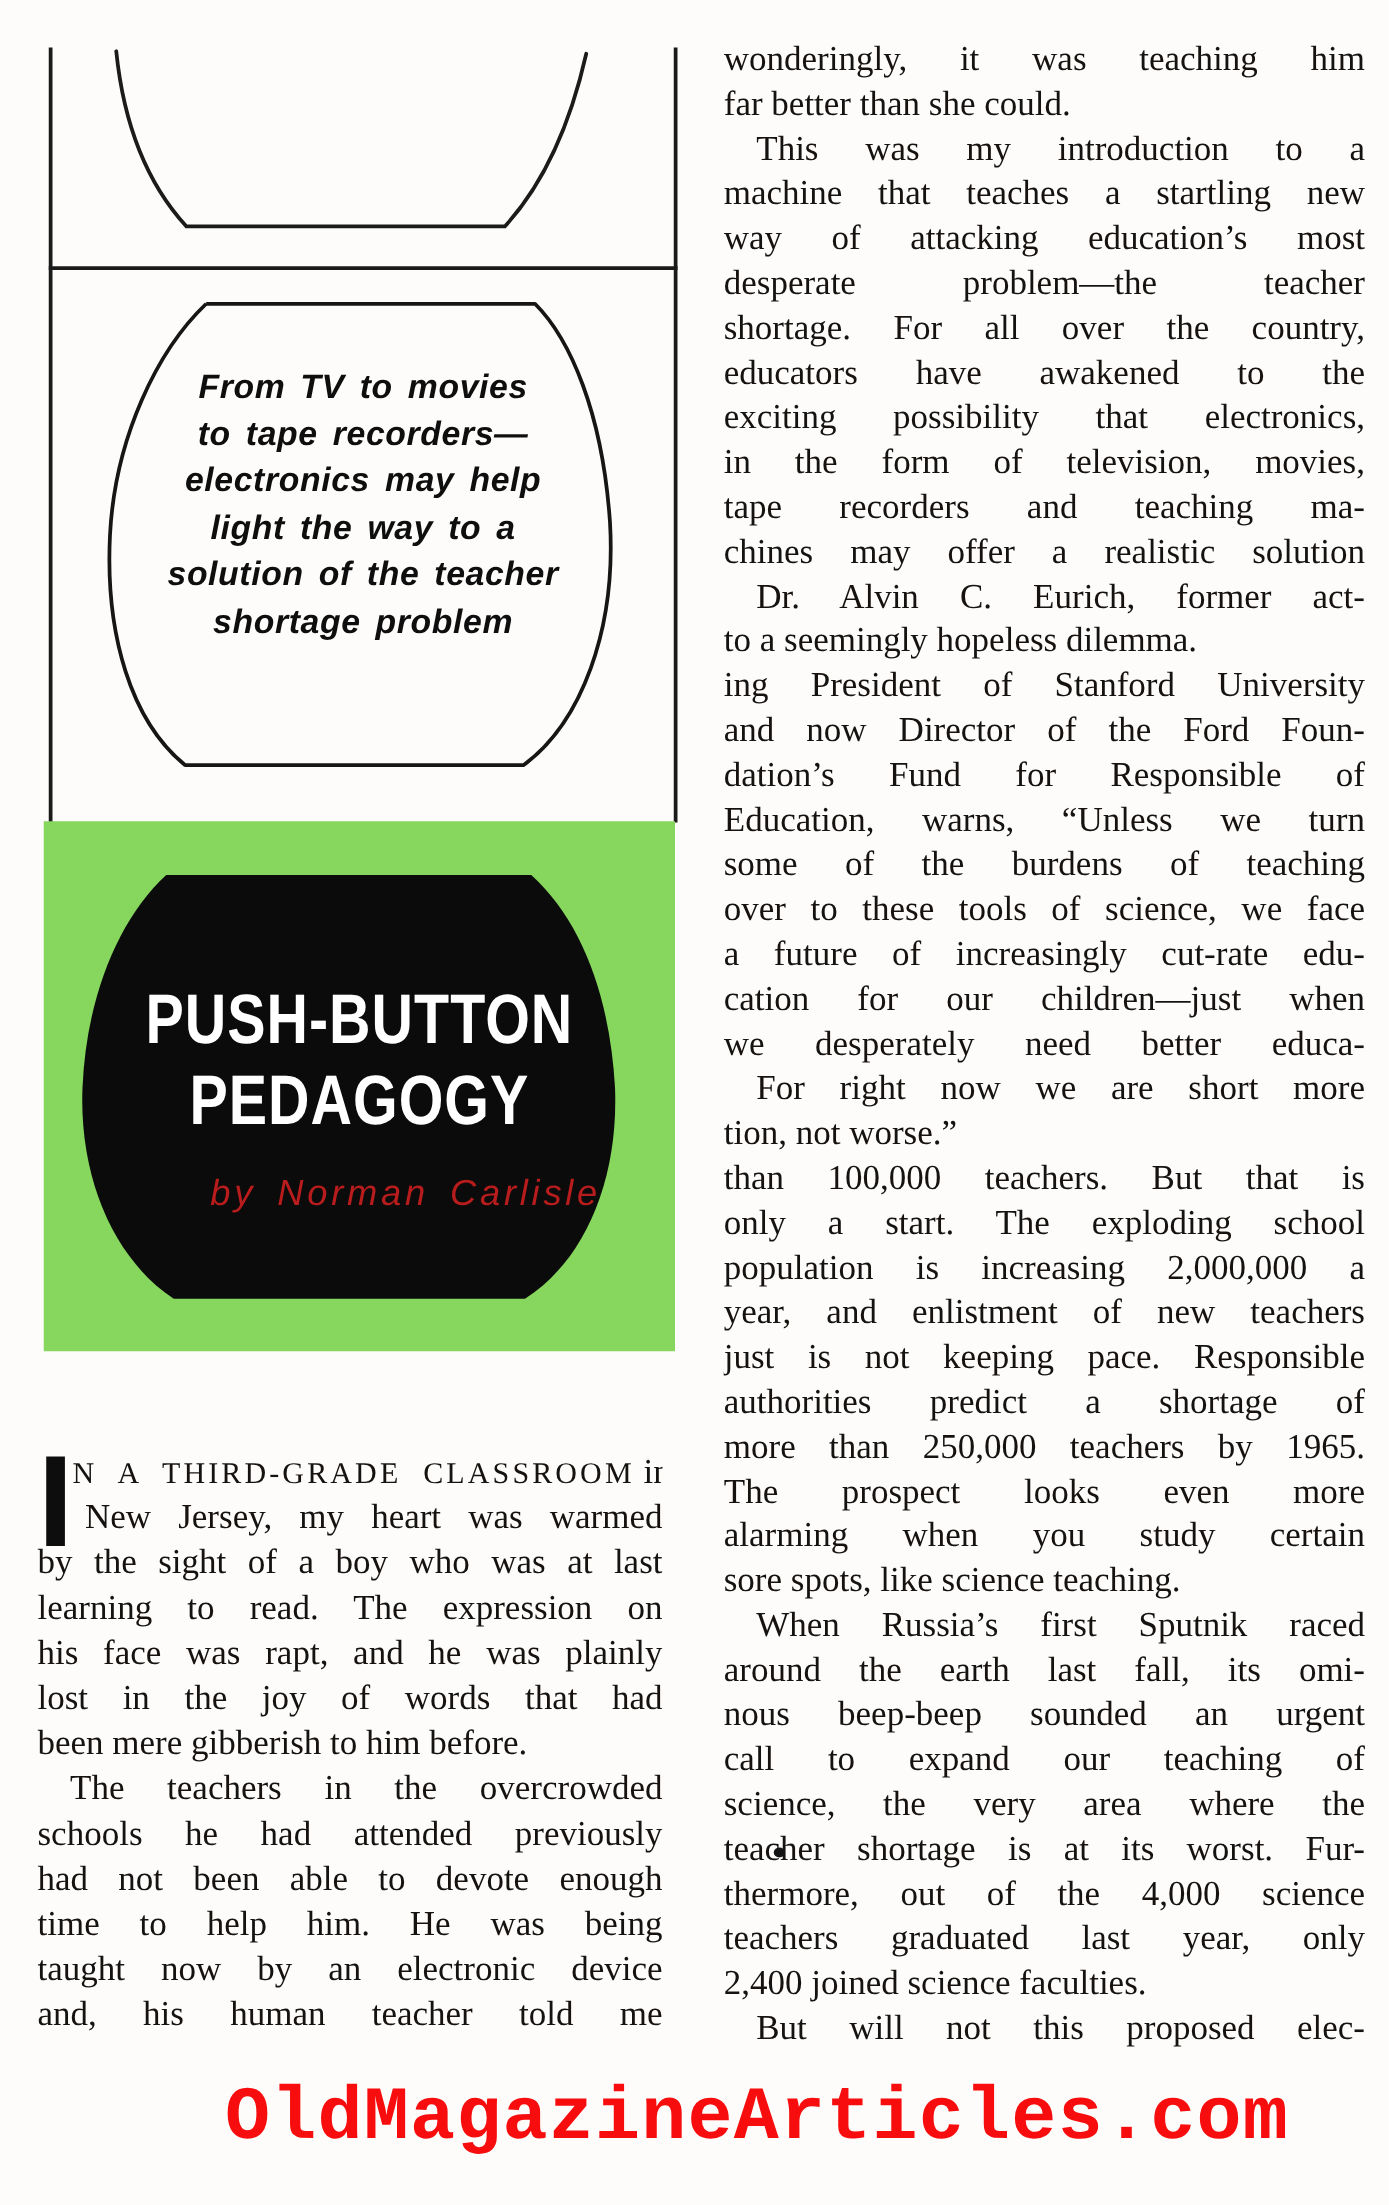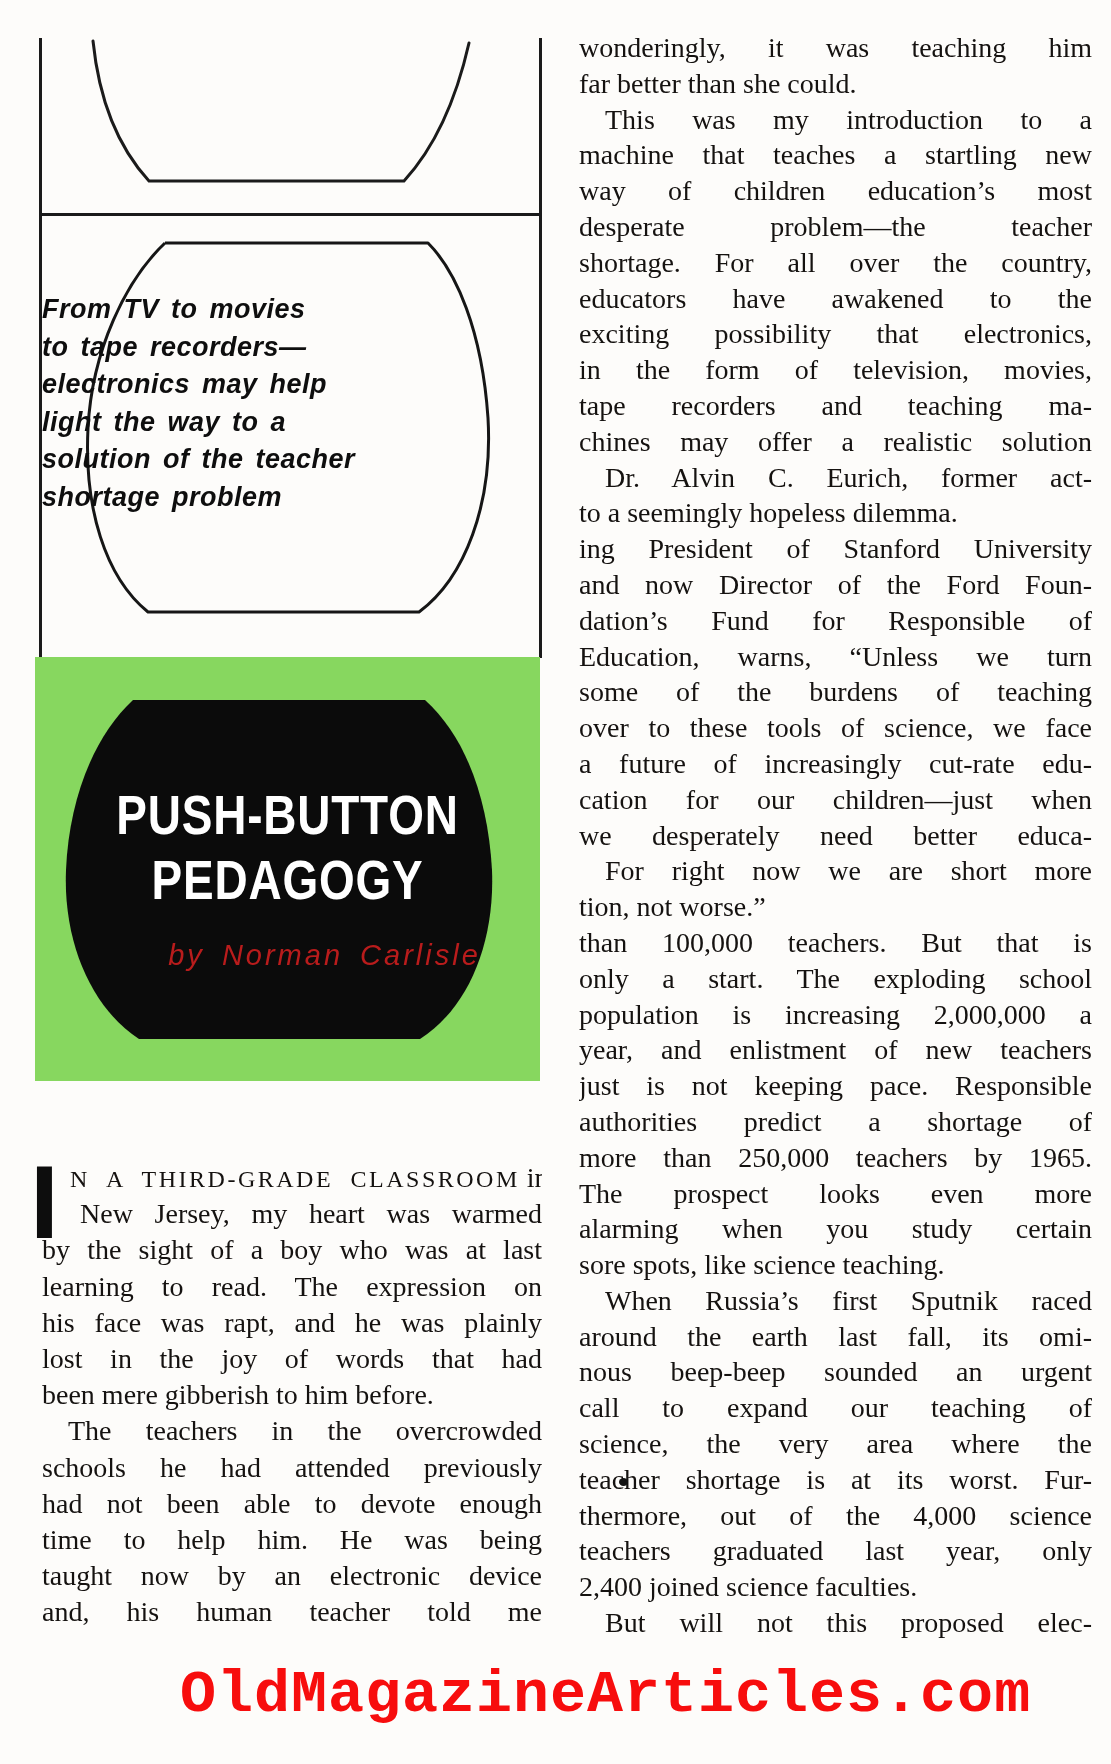--- a/index.html
+++ b/index.html
@@ -16,21 +16,21 @@
   .frame{position:absolute;top:38px;width:3px;height:620px;background:#1a1a1a;}
   .frame-left{left:39px;}
   .frame-right{left:539px;}
   .h-divider{position:absolute;left:39px;top:213px;width:503px;height:3px;background:#1a1a1a;}
 
   .tv-top{position:absolute;left:42px;top:38px;}
   .tv-mid{position:absolute;left:42px;top:238px;}
 
   .caption{
     position:absolute;left:42px;top:291px;width:497px;
-    text-align:left;
+    text-align:center;
     font-family:"Liberation Sans", sans-serif;
     font-style:italic;font-weight:bold;
     font-size:27px;line-height:37.5px;
     letter-spacing:0.5px;word-spacing:4px;
     color:#0e0e0e;
   }
 
   
   .green-panel{
     position:absolute;left:35px;top:657px;width:505px;height:424px;
@@ -48,21 +48,21 @@
   .t2{top:195px;}
   .byline{
     position:absolute;left:0;top:281px;width:579px;text-align:center;
     font-family:"Liberation Sans", sans-serif;
     font-style:italic;font-size:29px;line-height:34px;
     color:#b91c1c;letter-spacing:3px;word-spacing:6px;
   }
 
   
   .col{position:absolute;font-size:28px;color:#151210;}
-  .col-left{left:30px;top:1160px;width:500px;margin-left:12px;}
+  .col-left{left:30px;top:1160px;width:500px;}
   .col-right{left:579px;top:30px;width:513px;}
   .ln{
     height:35.8px;line-height:35.8px;overflow:hidden;
     text-align:justify;text-align-last:justify;
     white-space:nowrap;
   }
   .col-left .ln{height:36.2px;line-height:36.2px;}
   .ln.nj{text-align:left;text-align-last:left;}
   .ln.ind{text-indent:26px;}
   .ln.first{padding-left:28px;}
@@ -138,21 +138,21 @@
         <div class="ln">taught now by an electronic device</div>
         <div class="ln">and, his human teacher told me</div>
       </div>
   </div>
 
   <div class="col col-right">
       <div class="ln">wonderingly, it was teaching him</div>
       <div class="ln nj">far better than she could.</div>
       <div class="ln ind">This was my introduction to a</div>
       <div class="ln">machine that teaches a startling new</div>
-      <div class="ln">way of children education’s most</div>
+      <div class="ln">way of attacking education’s most</div>
       <div class="ln">desperate problem—the teacher</div>
       <div class="ln">shortage. For all over the country,</div>
       <div class="ln">educators have awakened to the</div>
       <div class="ln">exciting possibility that electronics,</div>
       <div class="ln">in the form of television, movies,</div>
       <div class="ln">tape recorders and teaching ma-</div>
       <div class="ln">chines may offer a realistic solution</div>
       <div class="ln ind">Dr. Alvin C. Eurich, former act-</div>
       <div class="ln nj">to a seemingly hopeless dilemma.</div>
       <div class="ln">ing President of Stanford University</div>

